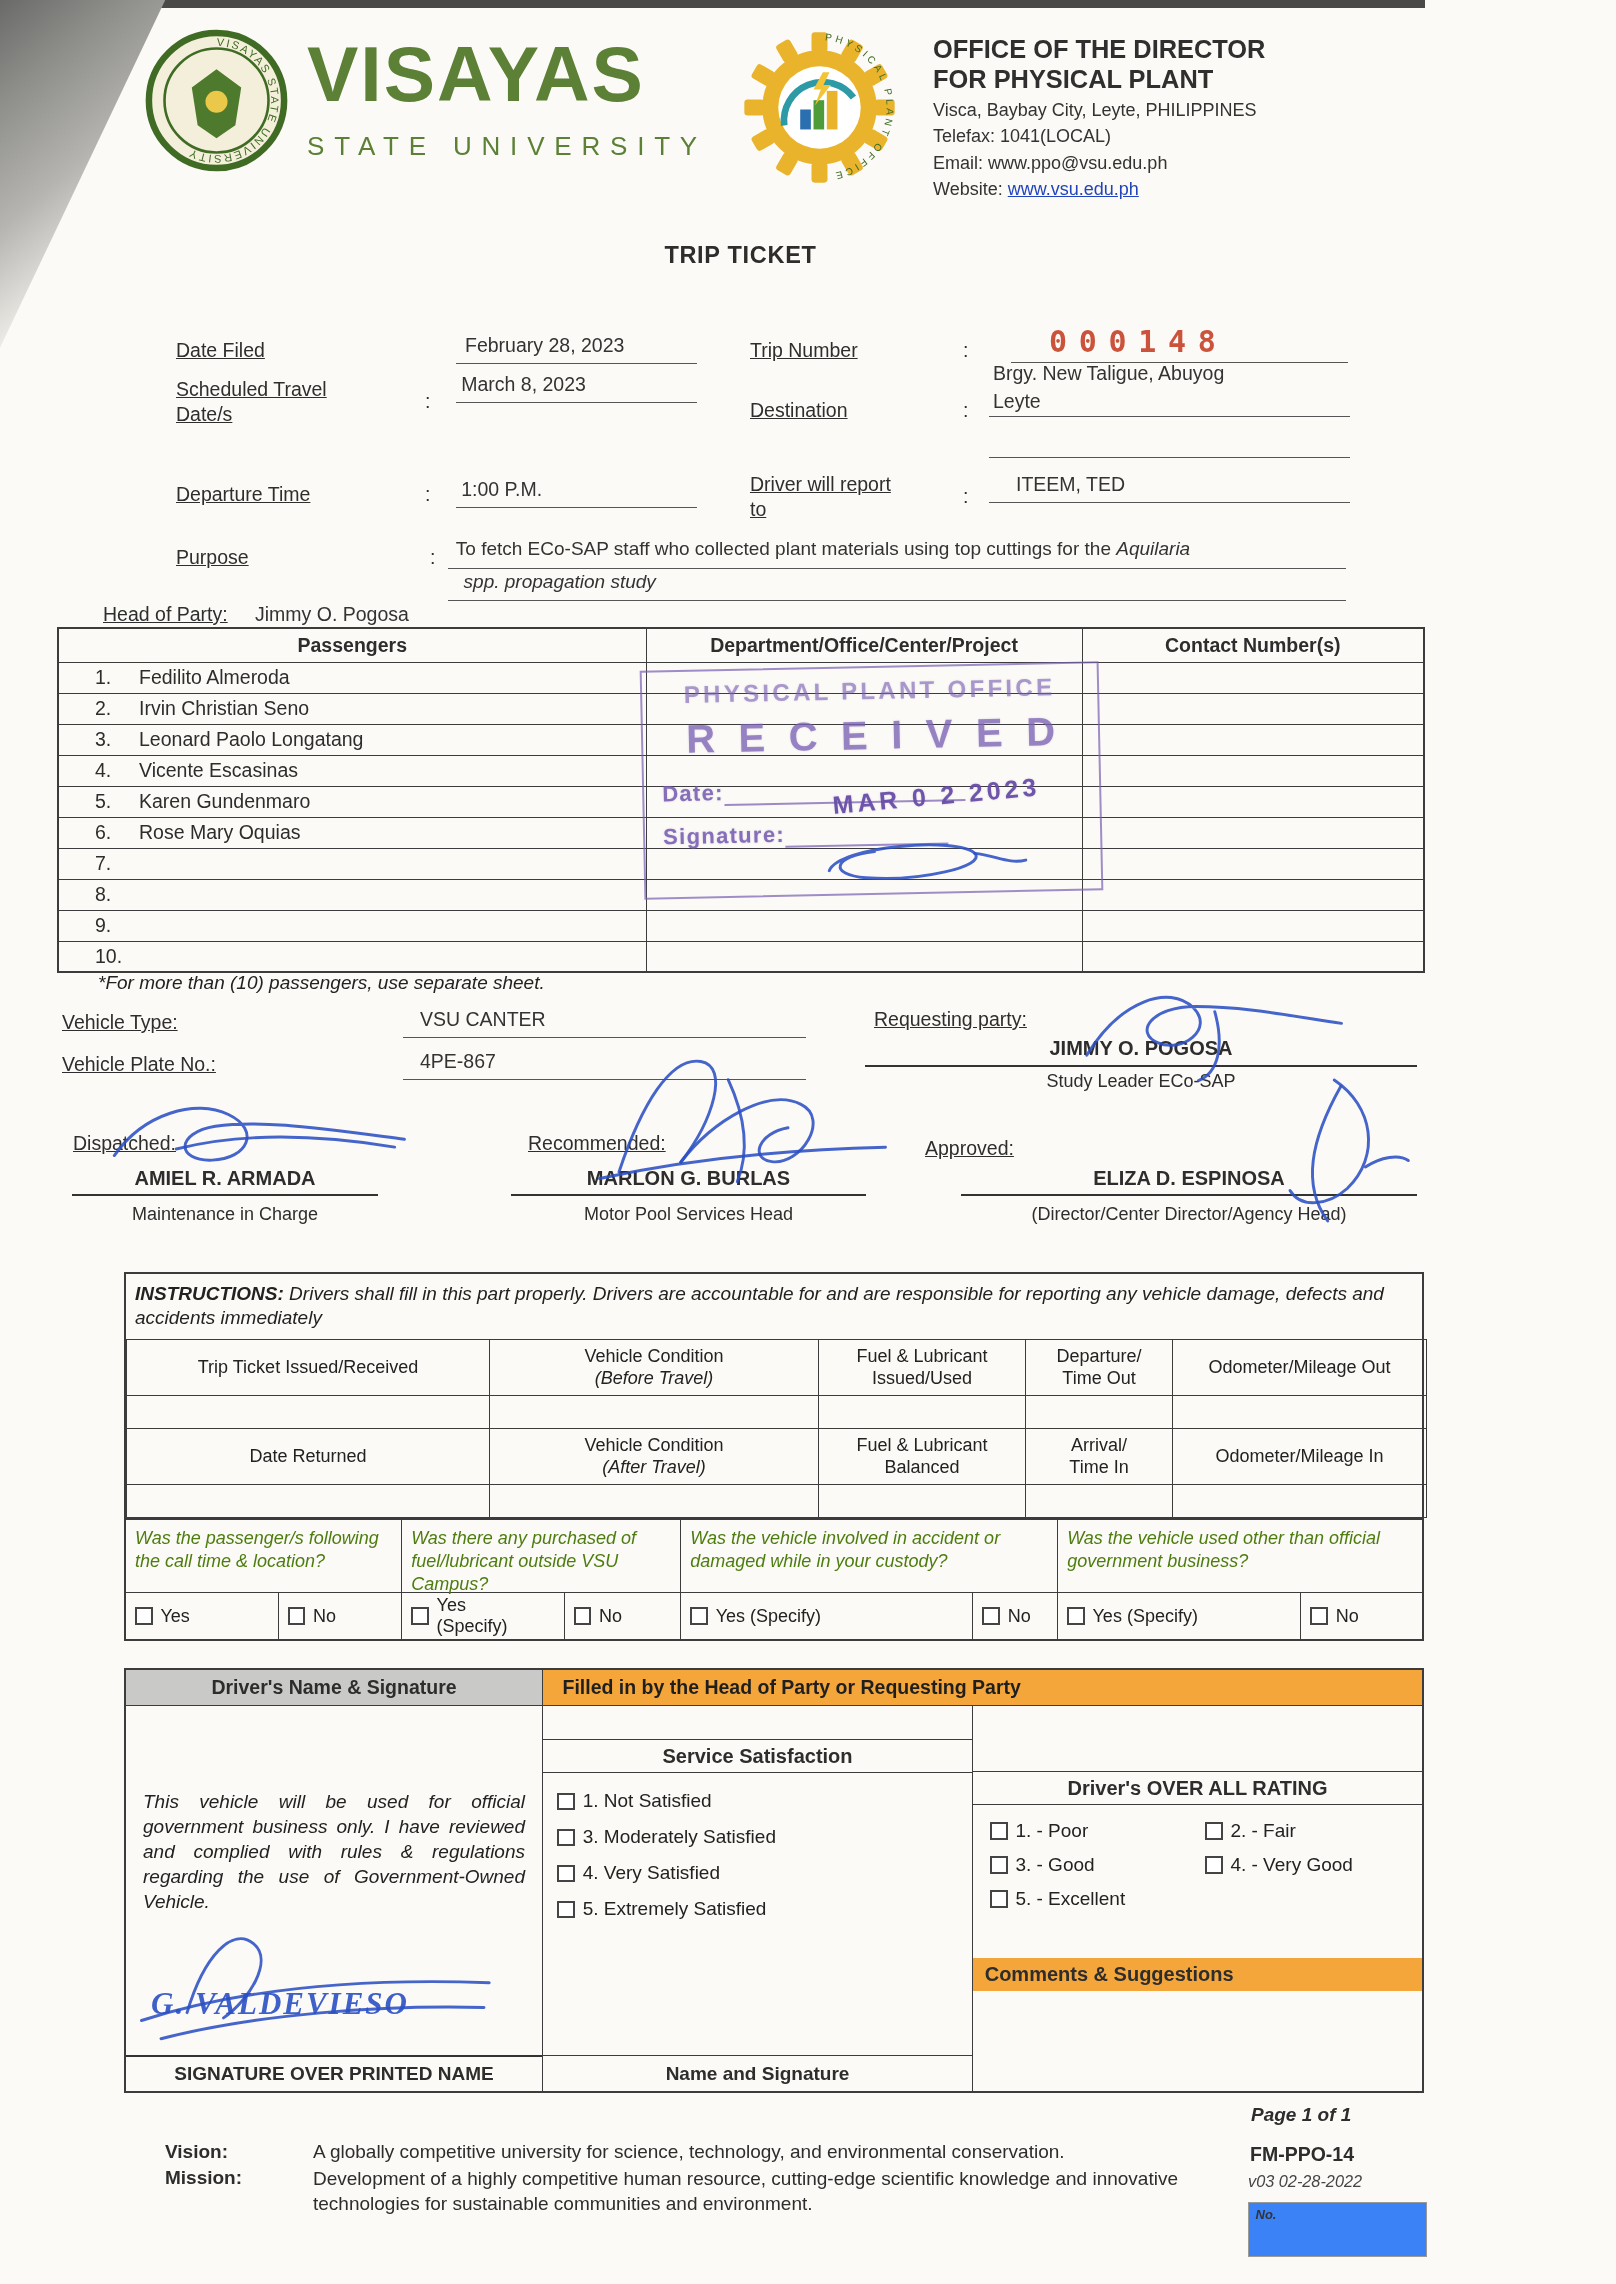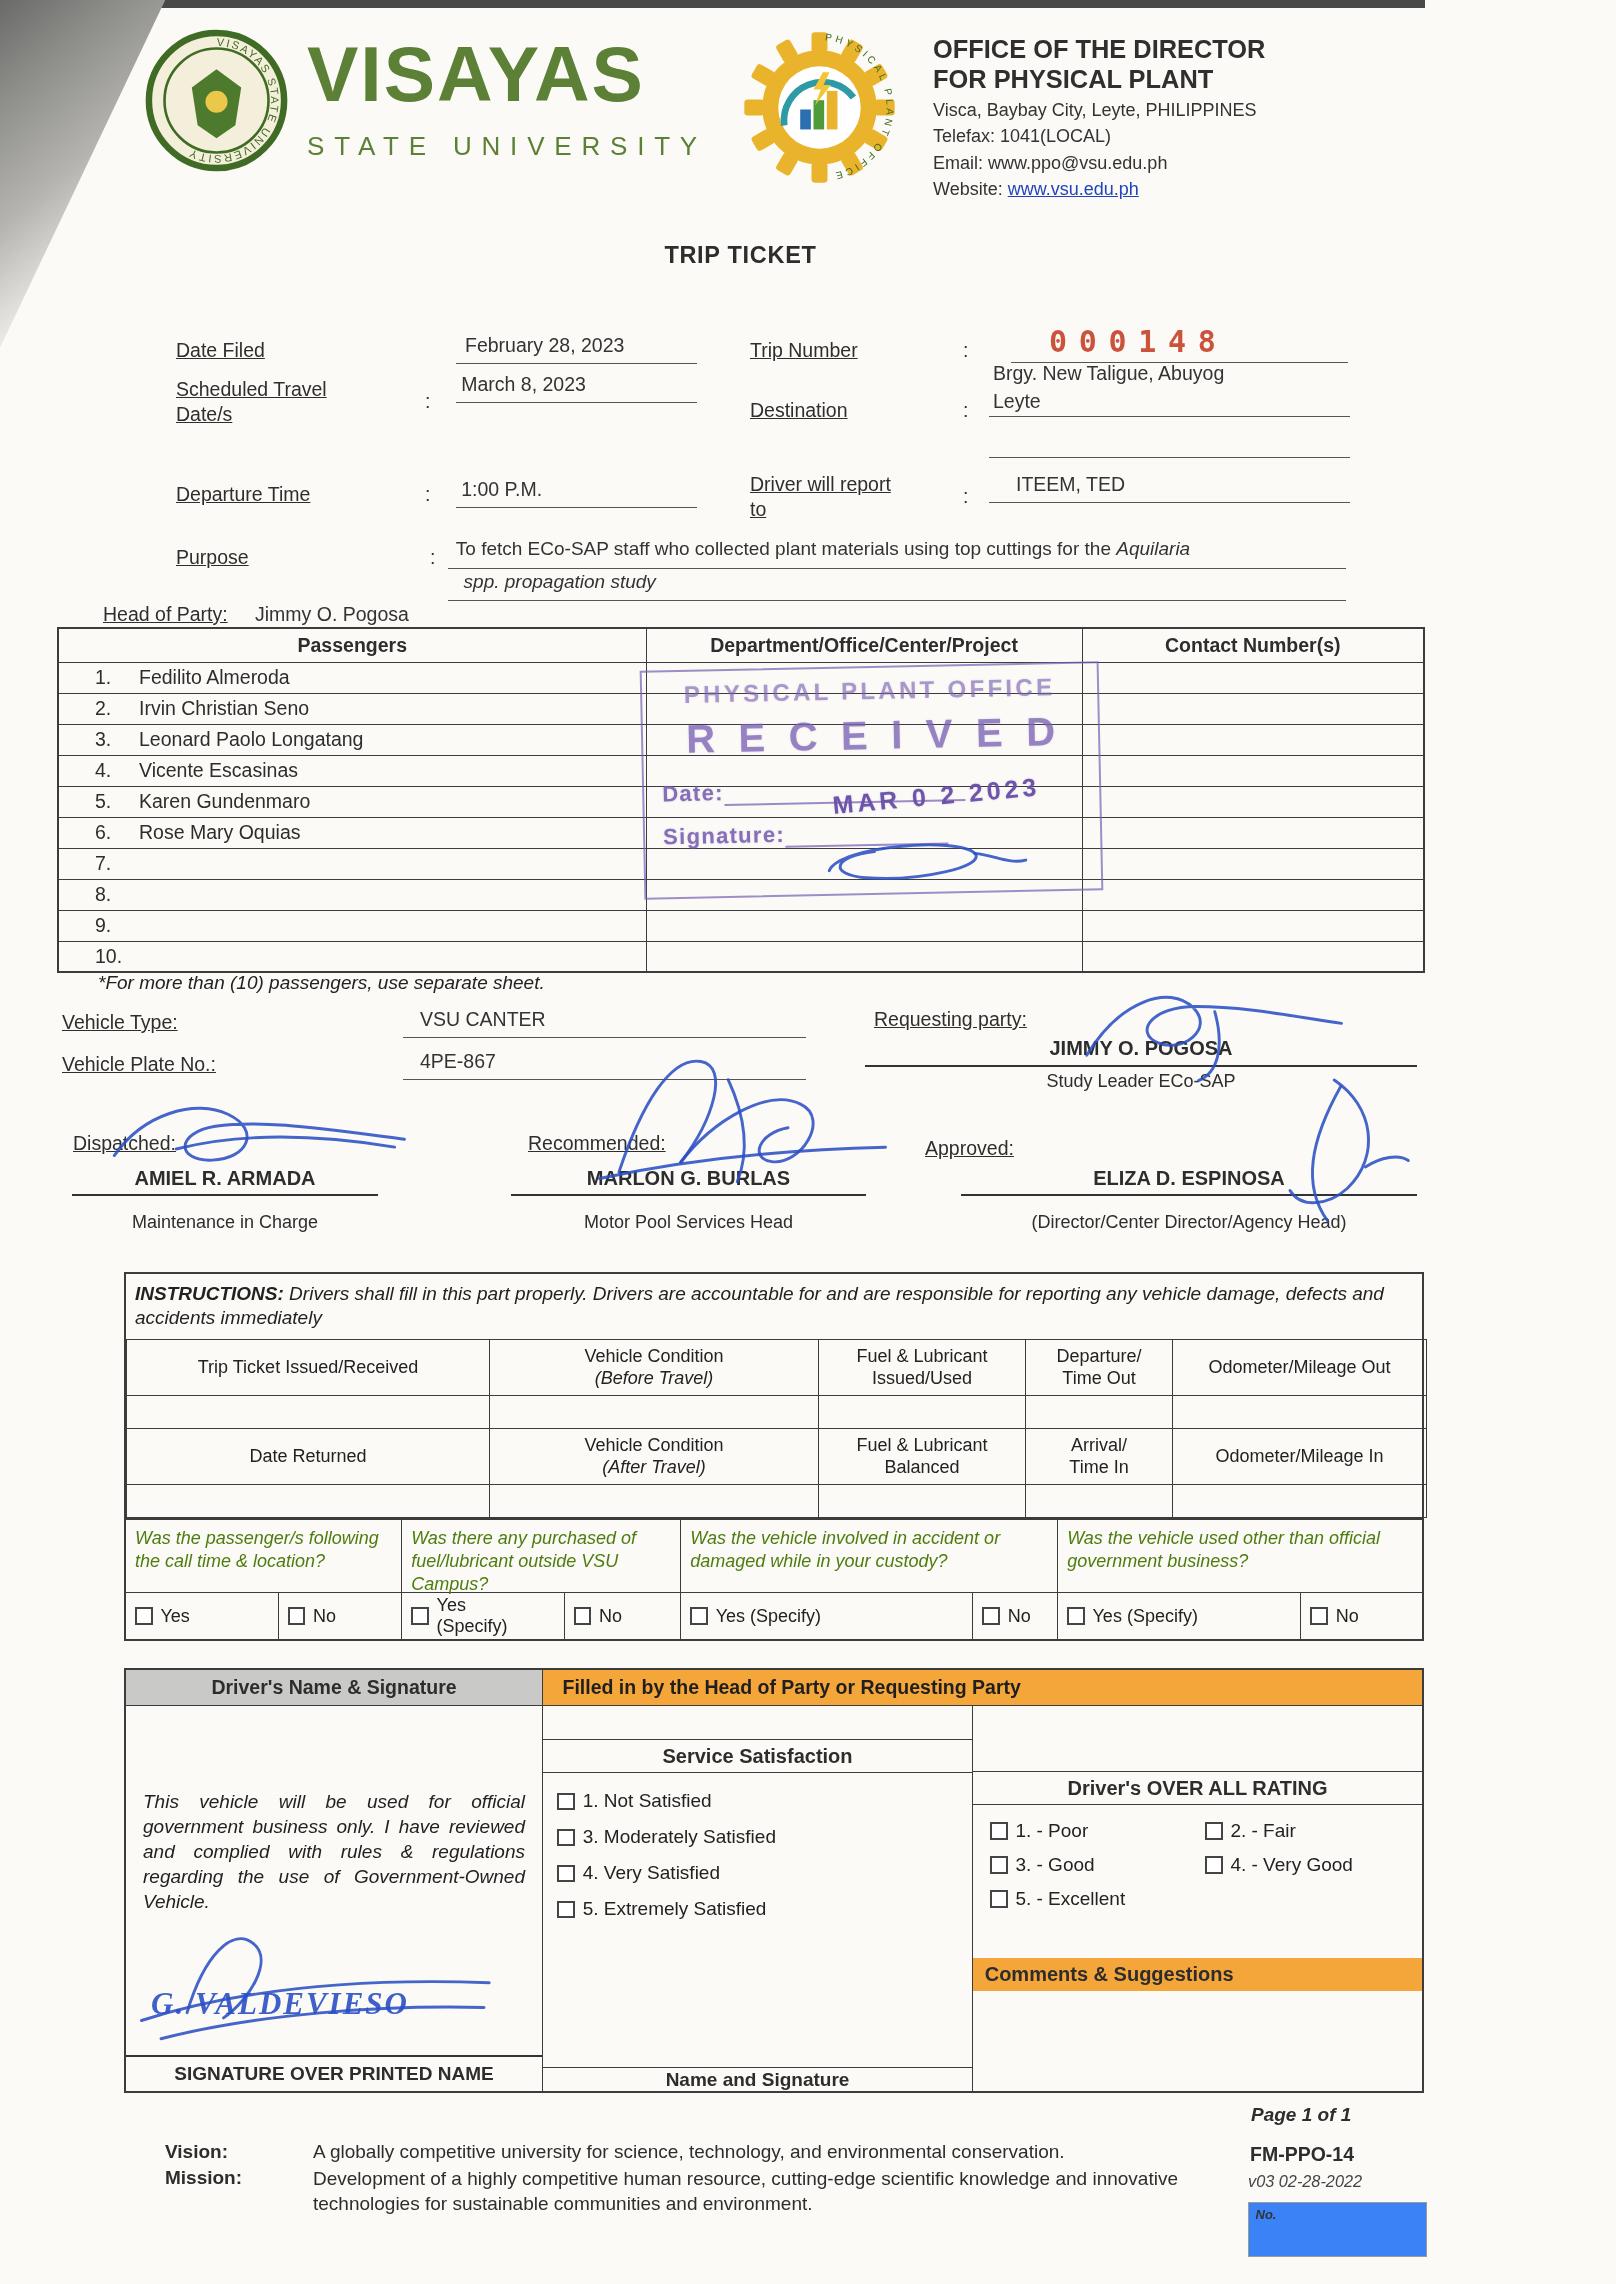--- a/index.html
+++ b/index.html
@@ -91,34 +91,34 @@
   .bt-body { display:flex; flex:1; }
   .bt-left { width:417px; border-right:1.3px solid #3c3c3c; display:flex; flex-direction:column; }
   .bt-mid { width:430px; border-right:1.3px solid #3c3c3c; display:flex; flex-direction:column; }
   .bt-right { flex:1; display:flex; flex-direction:column;margin-top:32px; }
   .decl { margin-top:83px; padding:0 17px; font-size:19px; font-style:italic; line-height:1.32; text-align:justify; color:#222; }
   .sig-zone { flex:1; position:relative; }
   .sig-label-row { height:36px; border-top:2px solid #333; display:flex; align-items:center; justify-content:center; font-weight:bold; font-size:19px; flex:none; }
   .col-hdr { height:34px; border-top:1.3px solid #3c3c3c; border-bottom:1.3px solid #3c3c3c; display:flex; align-items:center; justify-content:center; font-weight:bold; font-size:20px; flex:none; }
   .svc-items { padding:10.4px 0 0 14.3px; }
   .svc-item { height:36px; display:flex; align-items:center; font-size:19px; color:#222; }
-  .mid-footer { height:24px; border-top:1.3px solid #3c3c3c; display:flex; align-items:center; justify-content:center; font-weight:bold; font-size:19px; flex:none; }
+  .mid-footer { height:36px; border-top:1.3px solid #3c3c3c; display:flex; align-items:center; justify-content:center; font-weight:bold; font-size:19px; flex:none; }
   .rating-grid { display:grid; grid-template-columns:215px auto; padding:9px 0 0 17px; }
   .rating-item { height:34px; display:flex; align-items:center; font-size:19px; color:#222; }
   .comments-hdr { height:33px; background:#f4a63a; display:flex; align-items:center; padding-left:11.7px; font-weight:bold; font-size:20px; margin-top:42px; flex:none; }
 
   .sig-svg { position:absolute; z-index:30; pointer-events:none; }
   .sig-svg path, .sig-svg ellipse { stroke:#2b50c4; stroke-width:4.5; fill:none; stroke-linecap:round; opacity:.88; }
   .driver-name {
     font-family:"Liberation Serif", serif; font-style:italic; font-weight:bold;
     color:#2b50c4; font-size:31px; letter-spacing:2px; opacity:.9;
   }
 
   .appr-block .nm { font-weight:bold; font-size:20px; text-align:center; padding-bottom:3.9px; border-bottom:2px solid #333; }
-  .appr-block .rl { font-size:18px; text-align:center; padding-top:16px; color:#2e2e2e; }
+  .appr-block .rl { font-size:18px; text-align:center; padding-top:8px; color:#2e2e2e; }
 
   .no-box { background:#3b82f6; border:0.7px solid #9a9a96;font-style:italic; }
   .no-box span { font-size:13px; color:#333; font-weight:bold; }
 </style>
 </head>
 <body>
 
 <div class="page">
 
   <div class="top-edge"></div>

